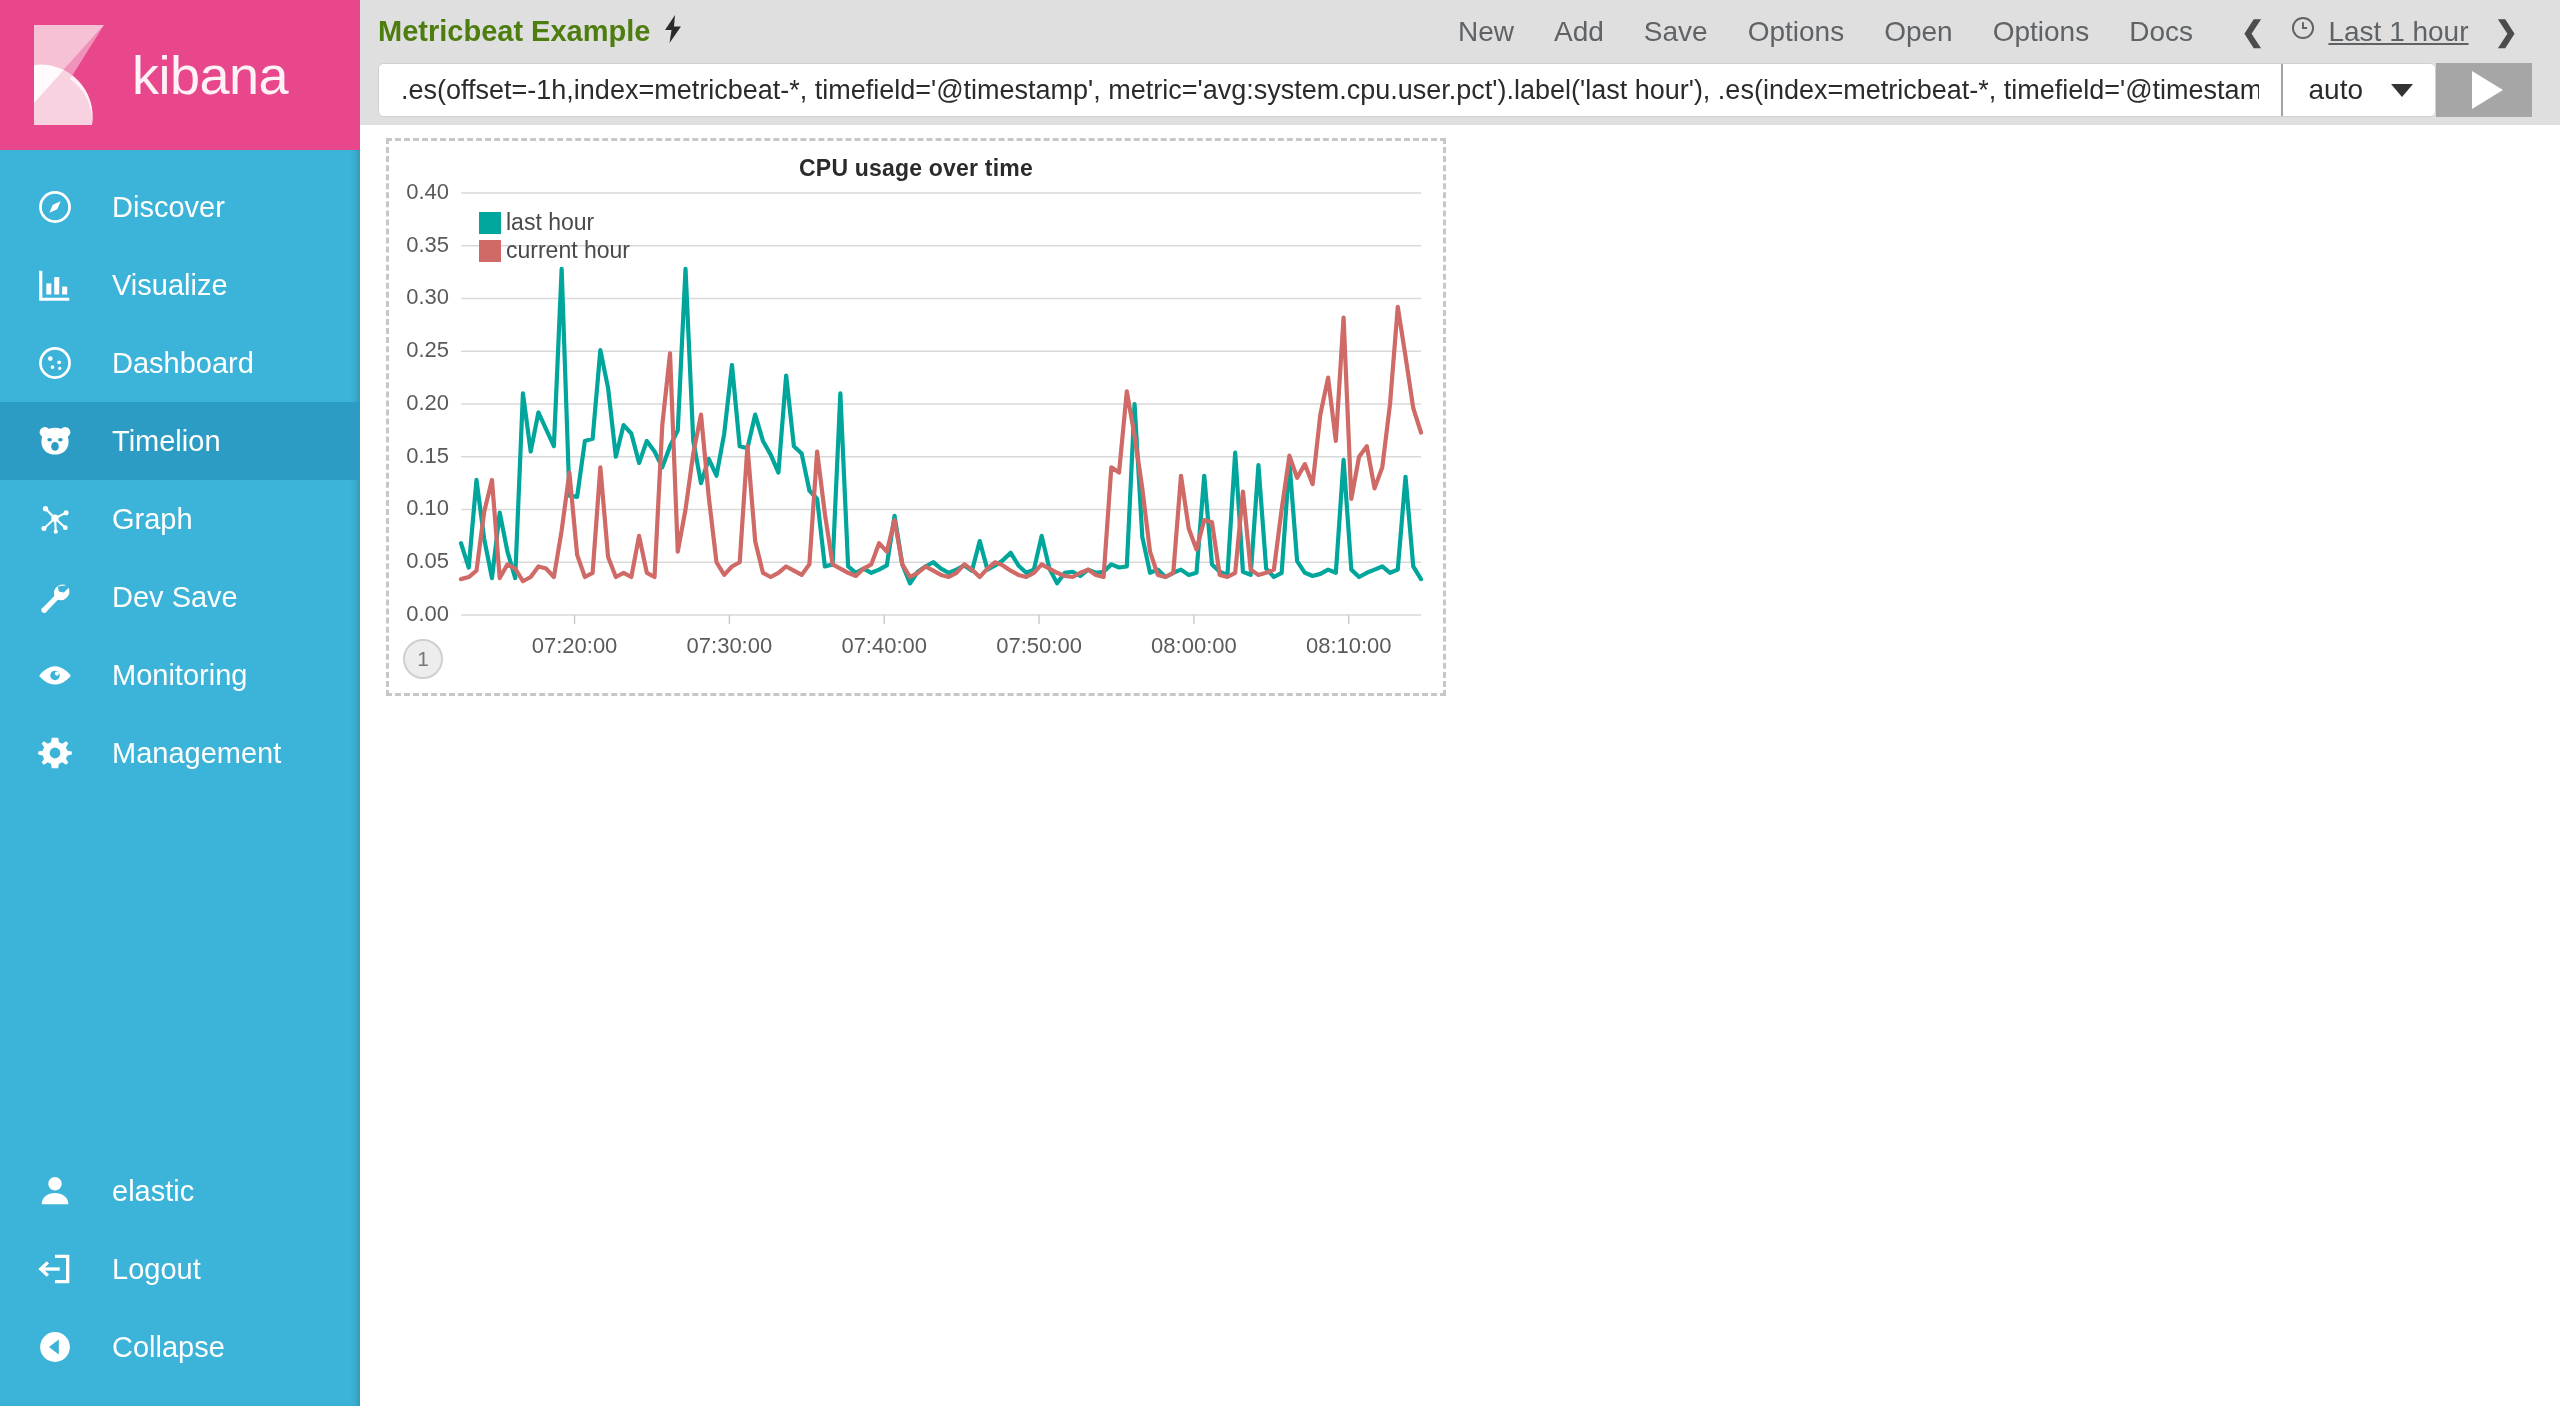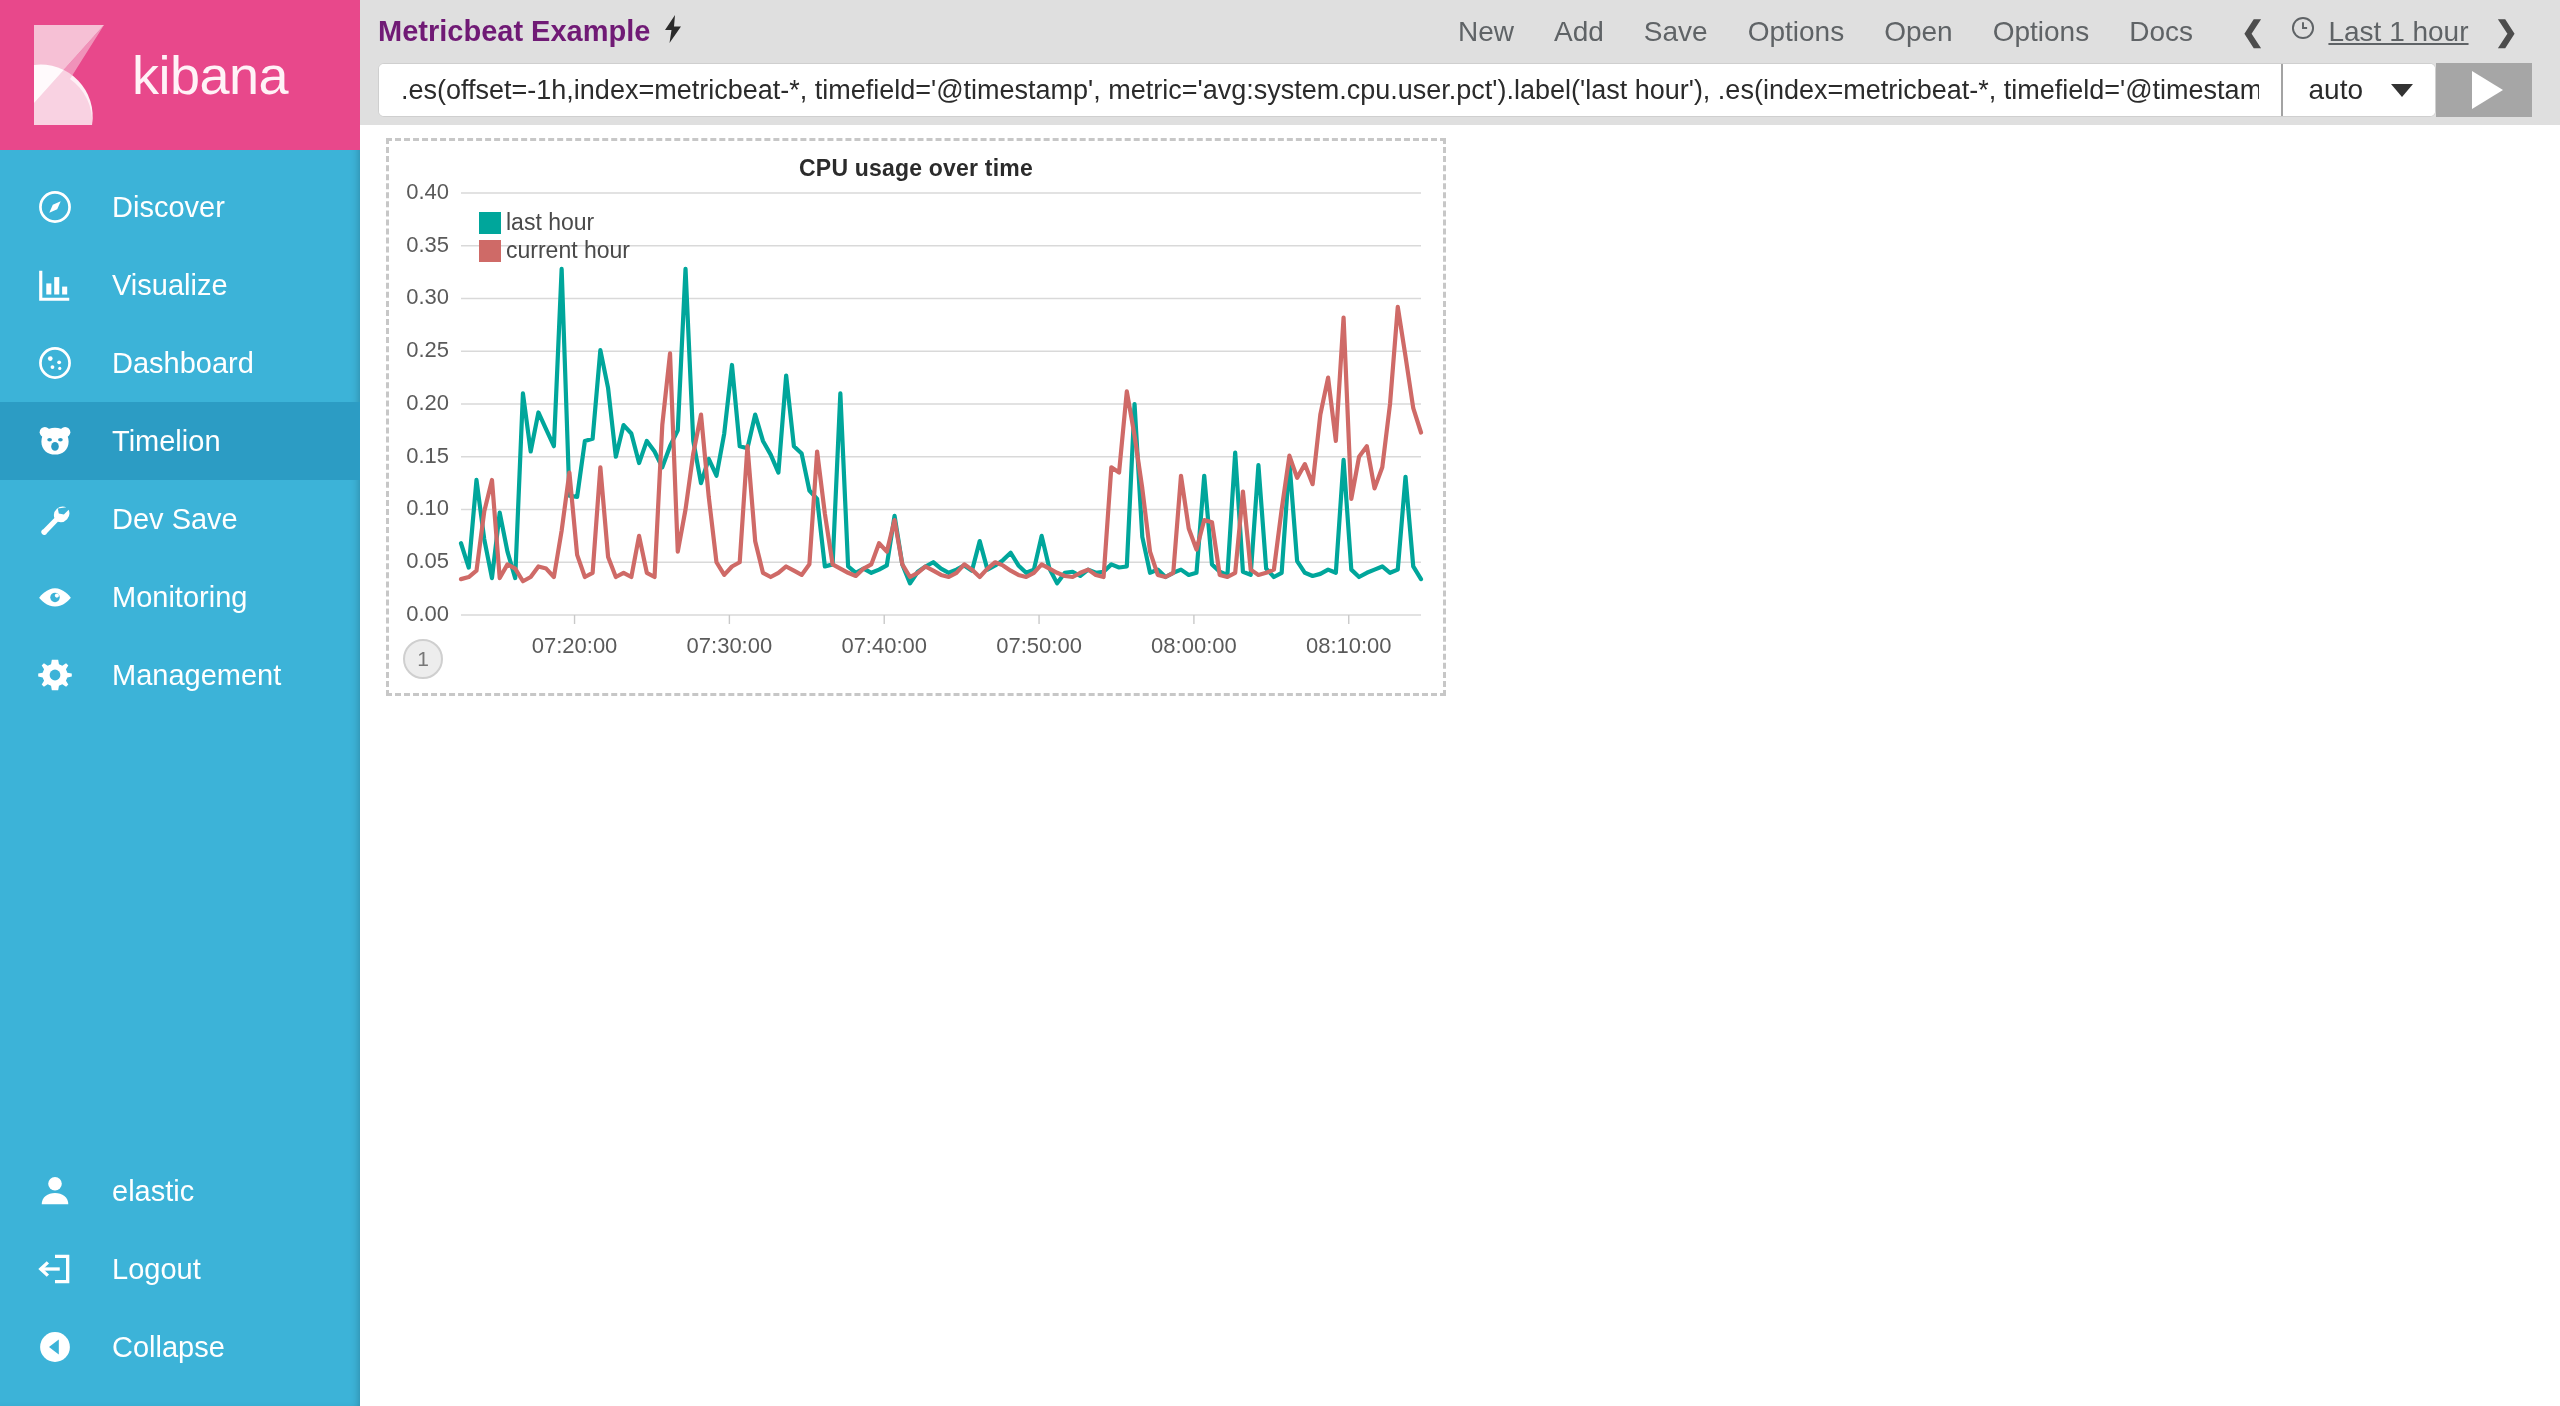--- a/index.html
+++ b/index.html
@@ -65,21 +65,21 @@
 
   
   #topbar {
     height: 63px; flex: 0 0 63px;
     background: #DFDFDF;
     display: flex; align-items: center;
     padding: 0 28px 0 18px;
     position: relative;
   }
   #sheet-title {
-    font-size: 29px; font-weight: bold; color: #701a75;
+    font-size: 29px; font-weight: bold; color: #4d7c0f;
     display: flex; align-items: center; gap: 12px;
     white-space: nowrap;
     text-align: center;
   }
   .bolt { display: inline-block; color: #2B2B2B; font-size: 27px; line-height: 1; }
   #topnav-actions {
     margin-left: auto;
     display: flex; align-items: center;
     gap: 0px;
   }
@@ -265,20 +265,38 @@
             <circle cx="18.4" cy="6.4" r="3.3" fill="#fff"></circle>
             <path d="M12 3.6 C17.4 3.6 20.6 7.6 20.6 12.4 C20.6 17.4 16.8 20.6 12 20.6 C7.2 20.6 3.4 17.4 3.4 12.4 C3.4 7.6 6.6 3.6 12 3.6 Z" fill="#fff"></path>
             <ellipse cx="8.6" cy="11.2" rx="1.5" ry="1.1" fill="#2C9CC4"></ellipse>
             <ellipse cx="15.4" cy="11.2" rx="1.5" ry="1.1" fill="#2C9CC4"></ellipse>
             <ellipse cx="12" cy="15.4" rx="2.4" ry="2.8" fill="#2C9CC4"></ellipse>
           </svg>
         </span>
         <span class="nav-label">Timelion</span>
       </div>
 
+      <div class="nav-item">
+        <span class="nav-icon">
+          <svg width="38" height="38" viewBox="0 0 24 24" stroke="#fff" stroke-width="1.3">
+            <line x1="12" y1="11.5" x2="6" y2="5.5"></line>
+            <line x1="12" y1="11.5" x2="19" y2="8"></line>
+            <line x1="12" y1="11.5" x2="5" y2="18"></line>
+            <line x1="12" y1="11.5" x2="18.5" y2="17.5"></line>
+            <line x1="12" y1="11.5" x2="12.5" y2="20"></line>
+            <circle cx="12" cy="11.5" r="2.3" fill="#fff" stroke="none"></circle>
+            <circle cx="6" cy="5.5" r="1.7" fill="#fff" stroke="none"></circle>
+            <circle cx="19" cy="8" r="1.6" fill="#fff" stroke="none"></circle>
+            <circle cx="5" cy="18" r="1.6" fill="#fff" stroke="none"></circle>
+            <circle cx="18.5" cy="17.5" r="1.5" fill="#fff" stroke="none"></circle>
+            <circle cx="12.5" cy="20" r="1.3" fill="#fff" stroke="none"></circle>
+          </svg>
+        </span>
+        <span class="nav-label">Graph</span>
+      </div>
 
       <div class="nav-item">
         <span class="nav-icon">
           <svg width="38" height="38" viewBox="0 0 24 24">
             <path d="M19.2 4.6 A5.6 5.6 0 0 0 11.6 11.4 L4.6 18.4 A1.9 1.9 0 1 0 7 20.8 L13.8 13.8 A5.6 5.6 0 0 0 20.6 6.2 L17.6 9.2 L14.4 8.6 L13.8 5.4 Z" fill="#fff"></path>
           </svg>
         </span>
         <span class="nav-label">Dev Save</span>
       </div>
 

